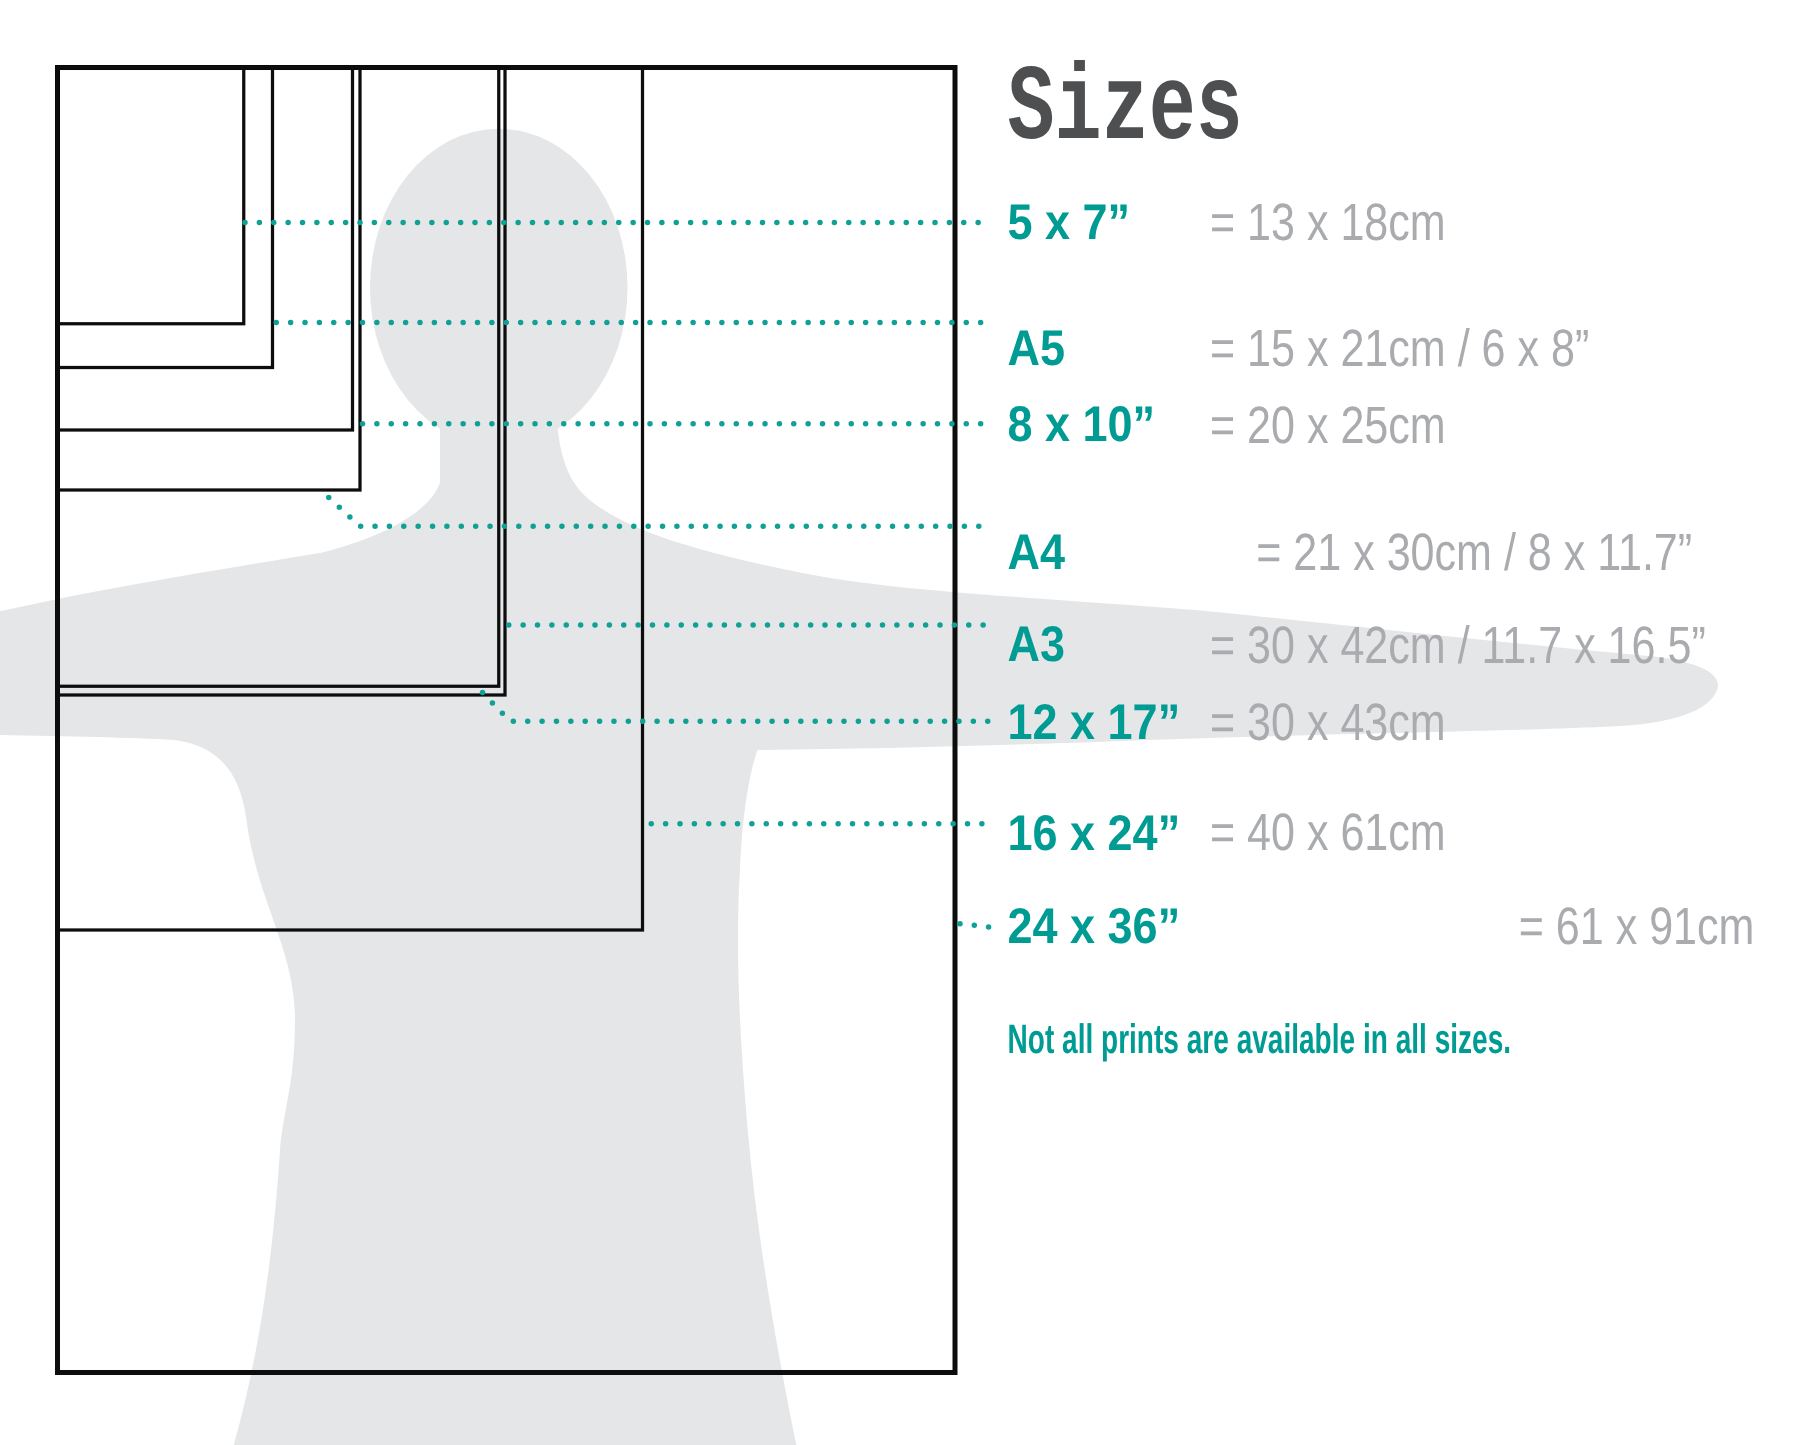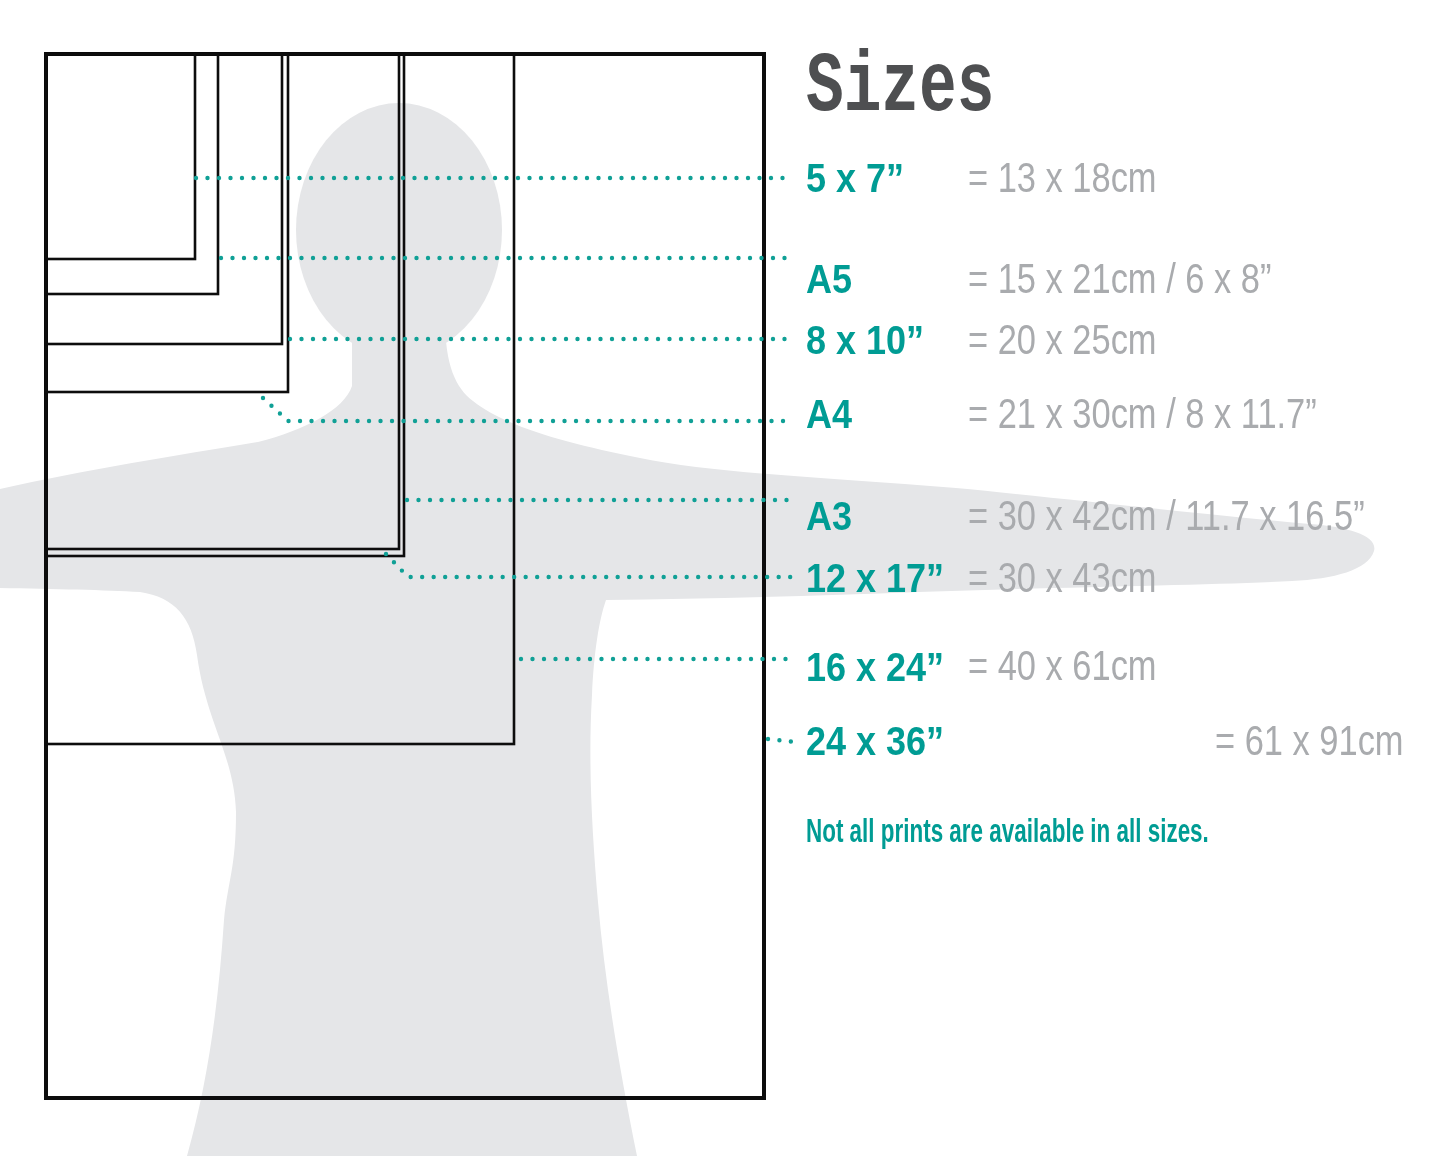--- a/index.html
+++ b/index.html
@@ -83,21 +83,21 @@
     <span class="equiv">= 13 x 18cm</span>
   </div>
       <div class="row" style="top: 228px; margin-top: 21px;">
     <span class="label">A5</span>
     <span class="equiv">= 15 x 21cm / 6 x 8”</span>
   </div>
       <div class="row" style="top: 310px; align-items: center;">
     <span class="label">8 x 10”</span>
     <span class="equiv">= 20 x 25cm</span>
   </div>
-      <div class="row" style="top: 384px;">
+      <div class="row" style="top: 412px; gap: 37px;">
     <span class="label">A4</span>
     <span class="equiv">= 21 x 30cm / 8 x 11.7”</span>
   </div>
       <div class="row" style="top: 486px;">
     <span class="label">A3</span>
     <span class="equiv">= 30 x 42cm / 11.7 x 16.5”</span>
   </div>
       <div class="row" style="top: 548px; align-items: center;">
     <span class="label">12 x 17”</span>
     <span class="equiv">= 30 x 43cm</span>

